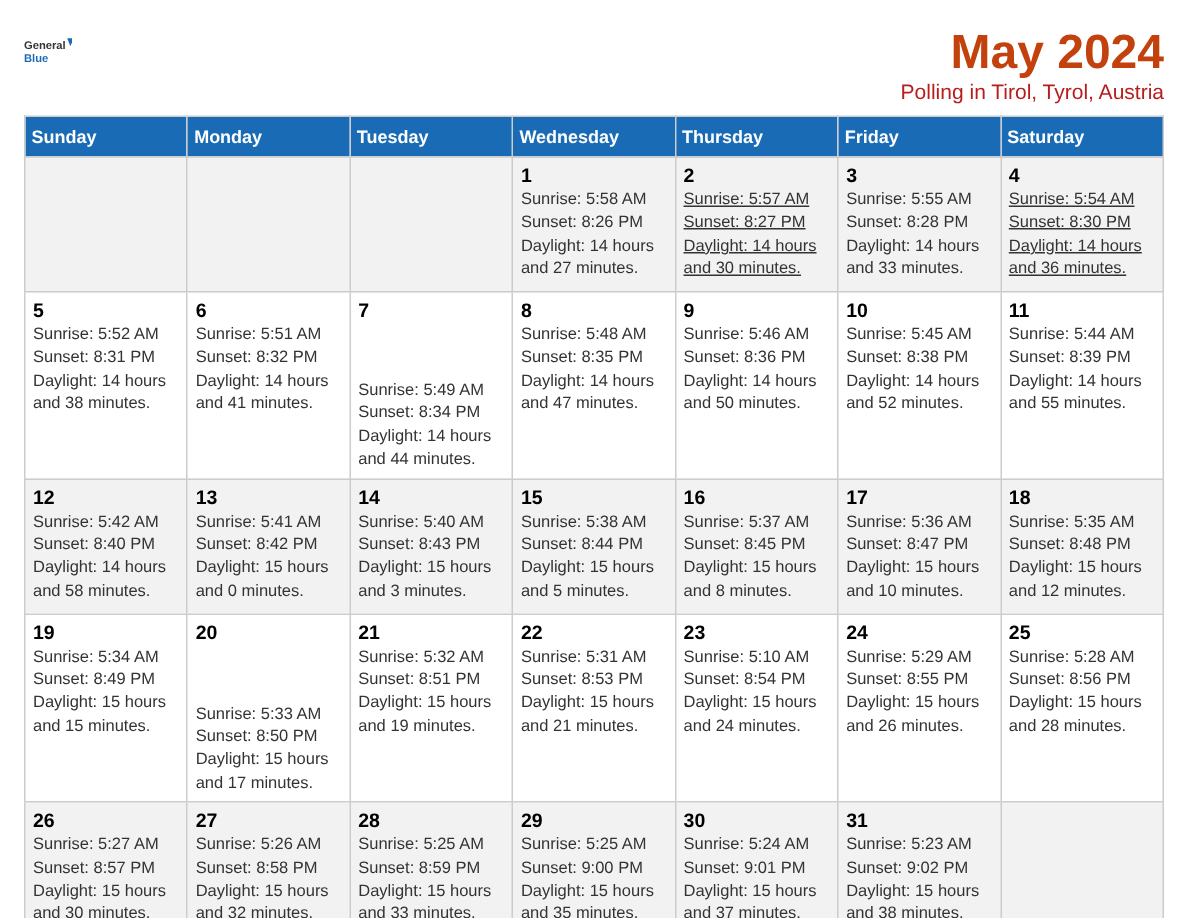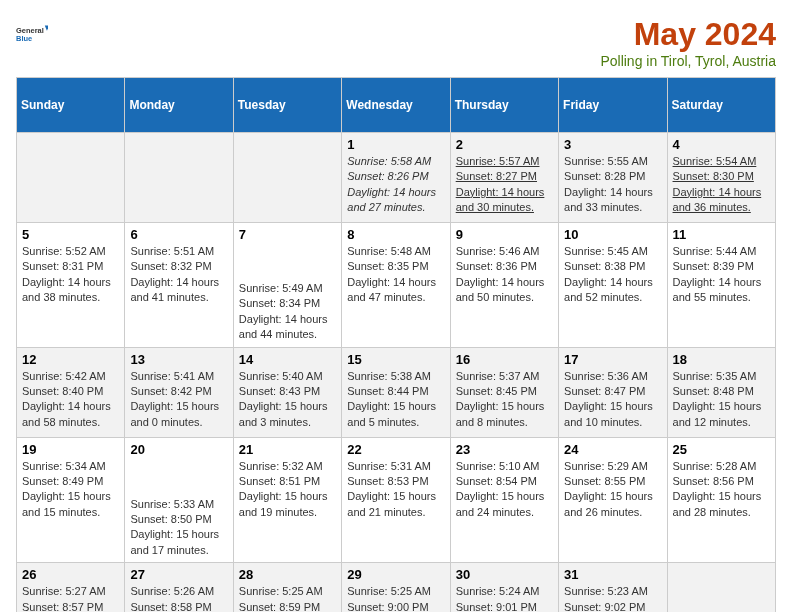--- a/index.html
+++ b/index.html
@@ -24,31 +24,31 @@
     .title-area {
       text-align: right;
     }
     .month-title {
       font-size: 32px;
       font-weight: bold;
       color: #c2410c;
     }
     .subtitle {
       font-size: 14px;
-      color: #4d7c0f;
+      color: #b91c1c;
     }
     table {
       width: 100%;
       border-collapse: collapse;
       font-size: 11px;
     }
     thead tr th {
       background-color: #1a6bb5;
       color: #fff;
-      padding: 20px 4px;
+      padding: 6px 4px;
       text-align: left;
       font-size: 12px;
       font-weight: bold;
       border: 1px solid #ccc;
     }
     tbody tr td {
       border: 1px solid #ccc;
       padding: 4px 5px;
       vertical-align: top;
       min-height: 80px;
@@ -102,21 +102,21 @@
         <th>Saturday</th>
       </tr>
   </thead>
   <tbody id="calendar-body">
   <tr>
         <td class="empty-cell"></td>
         <td class="empty-cell"></td>
         <td class="empty-cell"></td>
         <td>
           <div class="day-number">1</div>
-          <div class="day-info" style="white-space: pre-line; font-style: italic;">Sunrise: 5:58 AM
+          <div class="day-info" style="white-space: pre-line;">Sunrise: 5:58 AM
 Sunset: 8:26 PM
 Daylight: 14 hours
 and 27 minutes.</div>
         </td>
         <td>
           <div class="day-number">2</div>
           <div class="day-info" style="white-space: pre-line; text-decoration: underline;">Sunrise: 5:57 AM
 Sunset: 8:27 PM
 Daylight: 14 hours
 and 30 minutes.</div>

